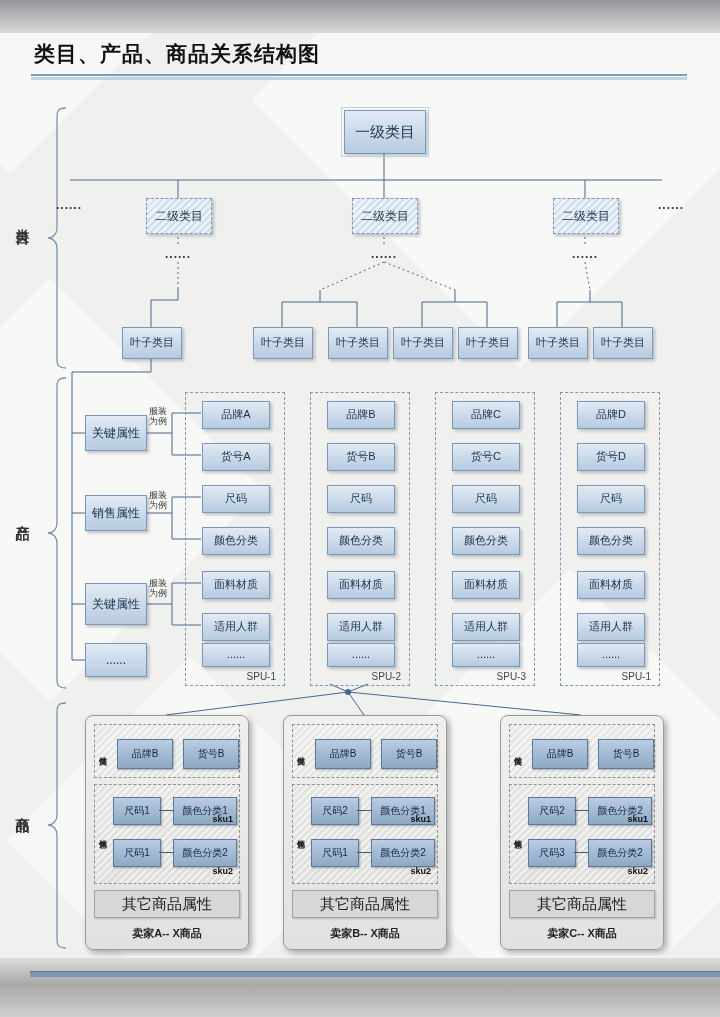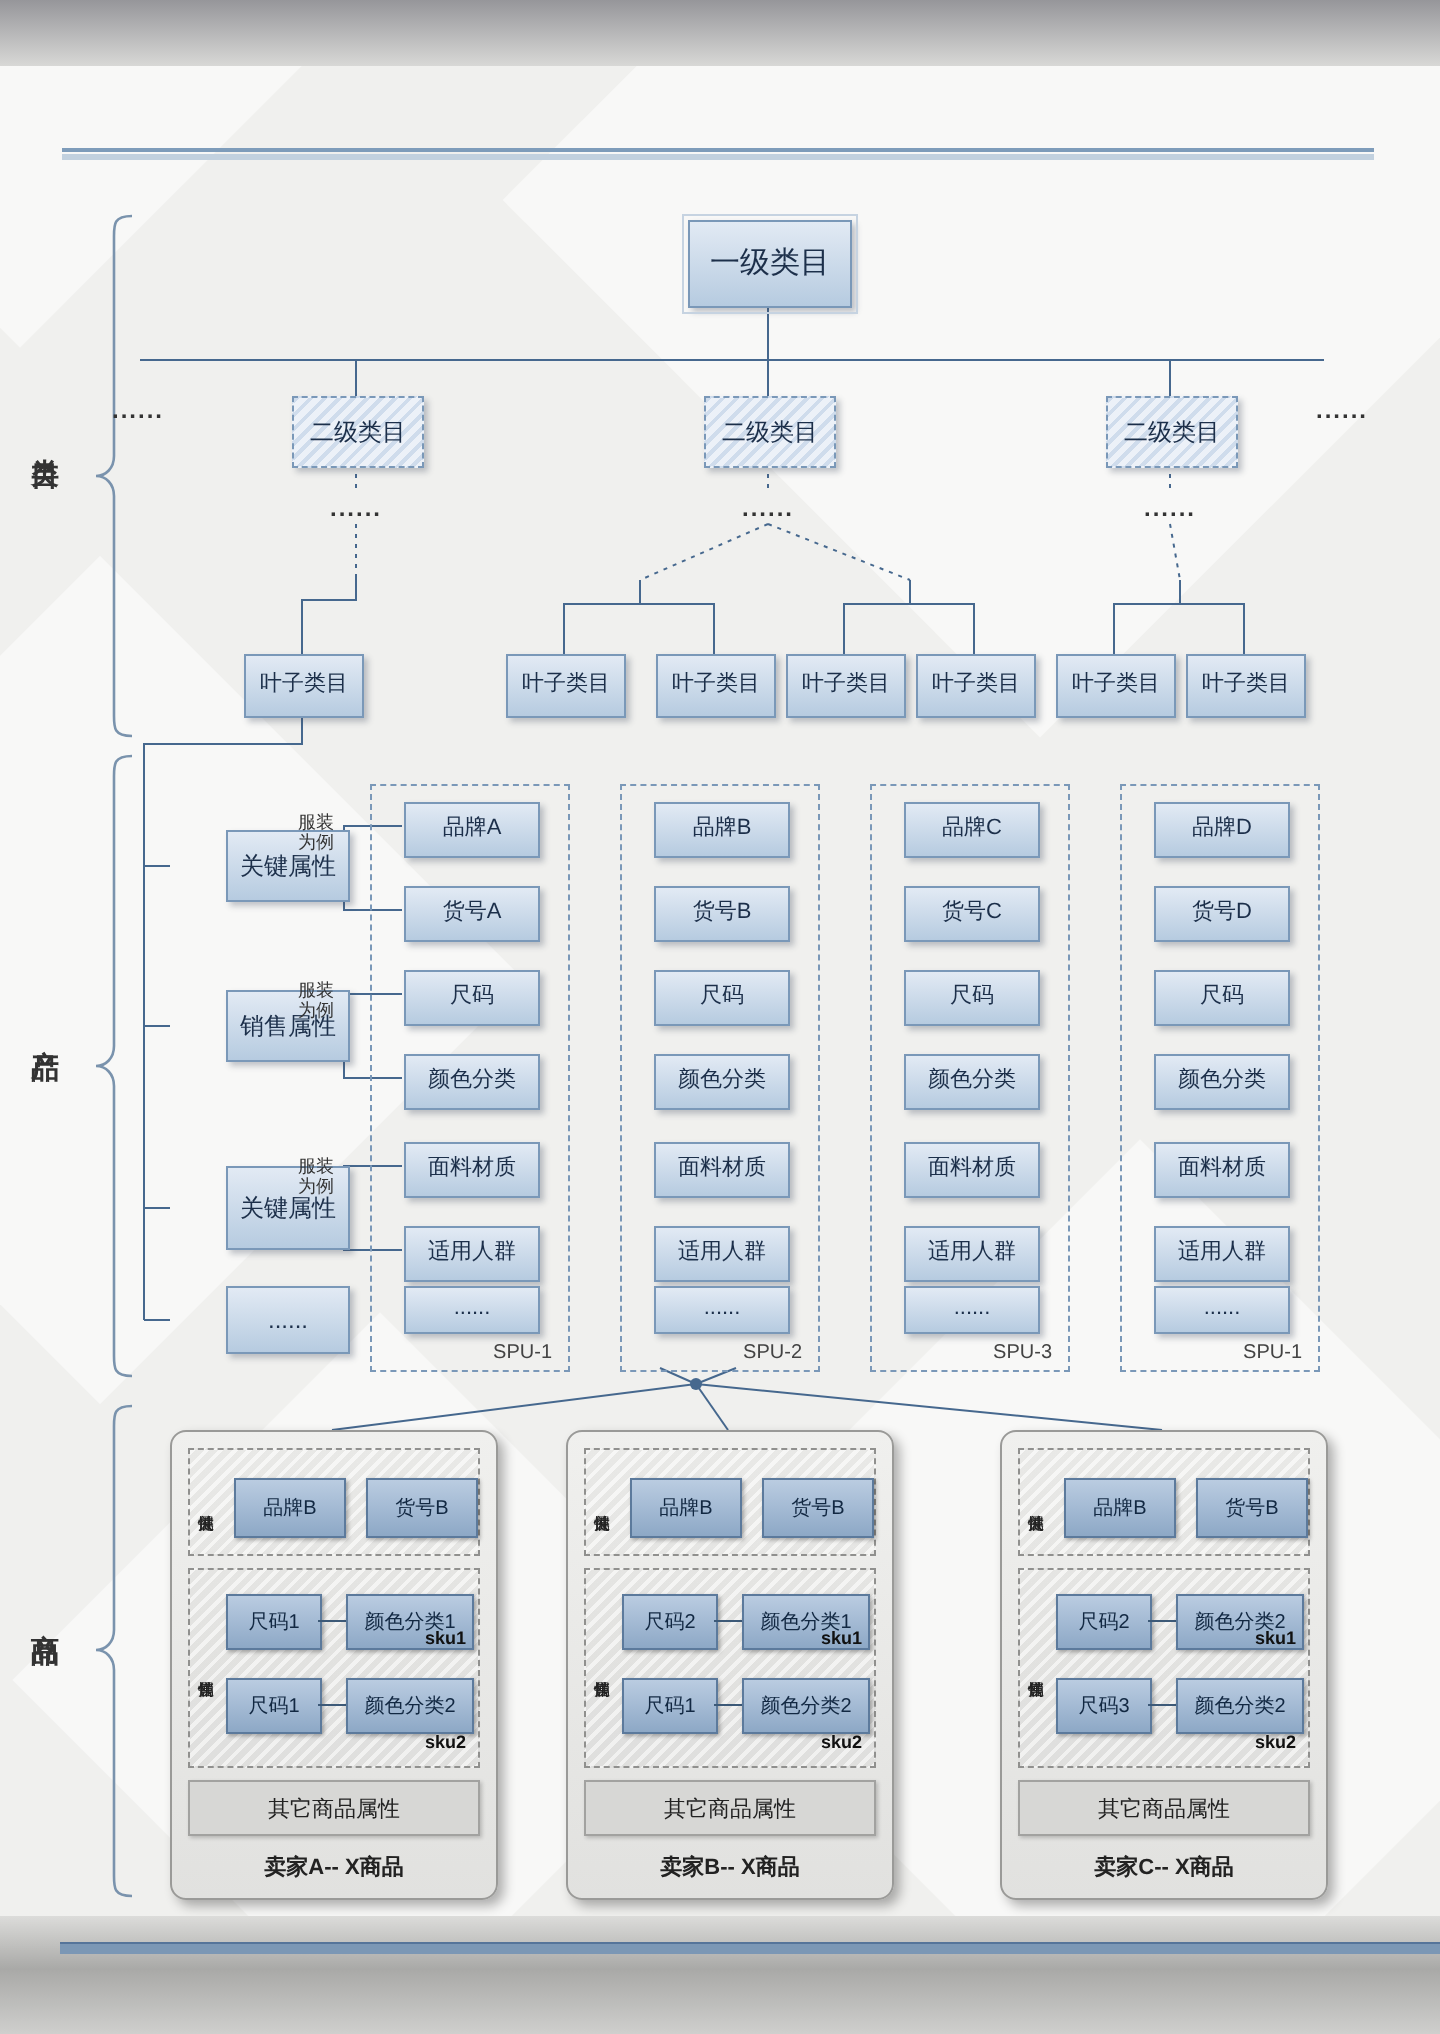--- a/index.html
+++ b/index.html
@@ -26,21 +26,21 @@
     box-shadow:2px 2px 3px rgba(60,70,90,.3); color:#1c2f4a; z-index:2; line-height:1.2; }
   .lvl1 { left:344px; top:110px; width:80px; height:42px; font-size:15px; outline:1px solid #c6d3e1; outline-offset:2px; }
   .lvl2 { top:198px; width:64px; height:34px; font-size:12px;
     background:repeating-linear-gradient(135deg,#cfdcec 0 2px,#ecf1f8 2px 5px); border:1px dashed #7a98b8; }
   .leaf { top:327px; width:58px; height:30px; font-size:11px; }
   .dots { position:absolute; font-weight:bold; color:#333; font-size:12px; letter-spacing:1px;
     z-index:2; text-align:center; }
   .side-label { position:absolute; left:14px; writing-mode:vertical-rl; font-size:14px; font-weight:bold;
     color:#333; letter-spacing:3px; z-index:2; }
 
-  .attr { left:85px; width:62px; font-size:12px; padding:1px; box-sizing:border-box;margin-left:28px; }
+  .attr { left:85px; width:62px; font-size:12px; padding:1px; box-sizing:border-box; }
   .note { position:absolute; left:146px; width:24px; font-size:9px; line-height:10px; color:#333;
     text-align:center; z-index:2; }
 
   .spu { position:absolute; top:392px; width:98px; height:292px; border:1px dashed #7a98b8; z-index:2; }
   .spu .spu-row { left:16px; width:66px; height:26px; font-size:11px; }
   .spu .r1 { top:8px; } .spu .r2 { top:50px; } .spu .r3 { top:92px; } .spu .r4 { top:134px; }
   .spu .r5 { top:178px; } .spu .r6 { top:220px; } .spu .r7 { top:250px; height:22px; }
   .spu-name { position:absolute; right:8px; bottom:3px; font-size:10px; color:#444; }
 
   .seller { position:absolute; top:715px; width:162px; height:233px;
@@ -59,38 +59,39 @@
   .itemno { left:88px; top:14px; width:54px; height:28px; }
   .size1  { left:18px; top:12px; width:46px; height:26px; }
   .color1 { left:78px; top:12px; width:62px; height:26px; }
   .size2  { left:18px; top:54px; width:46px; height:26px; }
   .color2 { left:78px; top:54px; width:62px; height:26px; }
   .sku-link { position:absolute; left:64px; width:14px; height:0; border-top:1px solid #3d5a78; }
   .link1 { top:25px; } .link2 { top:67px; }
   .sku-tag { position:absolute; left:78px; width:60px; text-align:right; font-size:9px; font-weight:bold; color:#111; }
   .tag1 { top:29px; } .tag2 { top:81px; }
   .other { position:absolute; left:8px; top:174px; width:146px; height:28px; display:flex; align-items:center;
-    justify-content:center; background:#d7d7d5; border:1px solid #a2a2a0; font-size:11px; color:#222;
+    justify-content:center; background:#d7d7d5; border:1px solid #a2a2a0; font-size:15px; color:#222;
     box-shadow:1px 1px 2px rgba(0,0,0,.2); box-sizing:border-box; }
   .sname { position:absolute; left:0; top:210px; width:100%; text-align:center; font-weight:bold;
     font-size:11px; color:#222; }
 </style>
 </head>
 <body>
 
 <div class="page">
 
   <div class="diamond" style="left:330px; top:-90px; width:380px; height:380px;"></div>
   <div class="diamond" style="left:-100px; top:340px; width:300px; height:300px;"></div>
   <div class="diamond" style="left:400px; top:640px; width:340px; height:340px;"></div>
   <div class="diamond" style="left:60px; top:710px; width:260px; height:260px;"></div>
   <div class="diamond" style="left:-120px; top:-140px; width:260px; height:260px;"></div>
 
   <div class="topbar"></div>
 
+  <div class="title">类目、产品、商品关系结构图</div>
   <div class="rule1"></div>
   <div class="rule2"></div>
 
   <svg class="wires" width="720" height="1017">
     <g stroke="#46688e" stroke-width="1" fill="none">
       <line x1="384" y1="152" x2="384" y2="180"></line>
       <line x1="70" y1="180" x2="662" y2="180"></line>
       <line x1="178" y1="180" x2="178" y2="198"></line>
       <line x1="384" y1="180" x2="384" y2="198"></line>
       <line x1="585" y1="180" x2="585" y2="198"></line>

